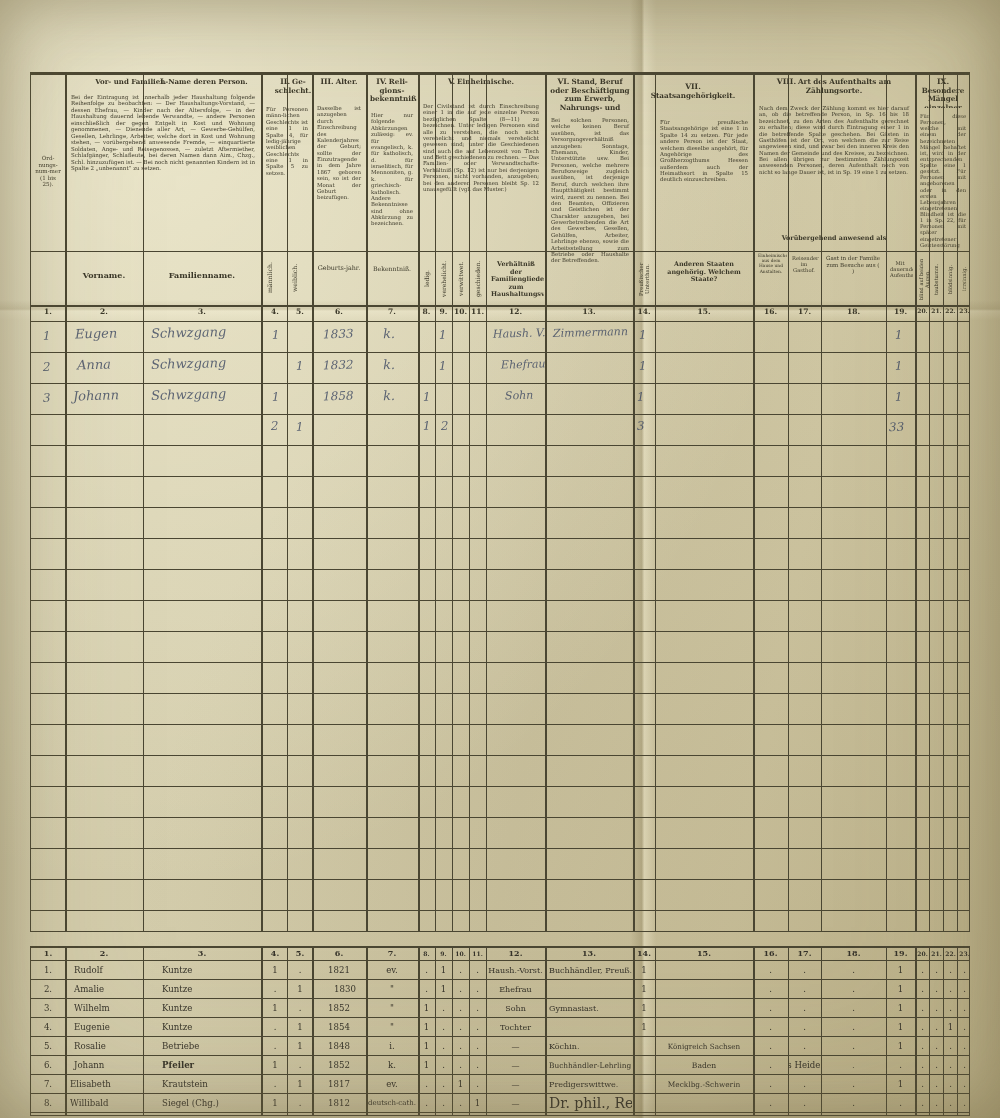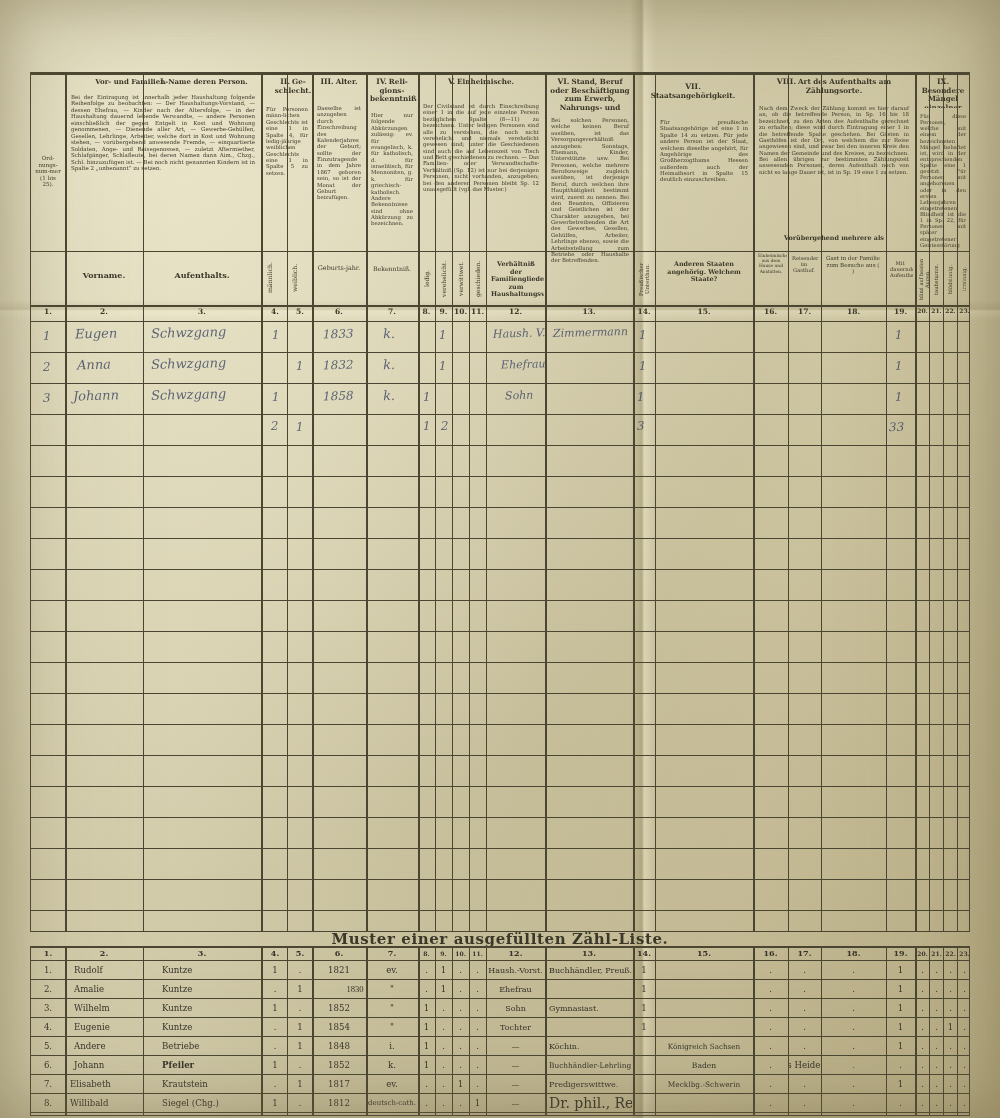--- a/index.html
+++ b/index.html
@@ -177,21 +177,21 @@
     <div class="vline" style="left:898px;"></div>
     <div class="vline" style="left:912px;"></div>
     <div class="vline" style="left:926px;"></div>
 
     <div class="hdr-cell" style="left:0;top:80px;width:34px;height:100px;font-size:5.6px;">Ord-nungs-num-mer (1 bis 25).</div>
 
     <div class="hdr-cell" style="left:35px;top:3px;width:194px;height:12px;"><span class="roman">I.</span></div>
     <div class="hdr-cell" style="left:35px;top:3px;width:194px;height:14px;font-size:7px;font-weight:bold;padding-left:20px;">Vor- und Familien-Name deren Person.</div>
     <div class="hdr-cell" style="left:37px;top:19px;width:190px;height:155px;font-size:5.5px;text-align:justify;">Bei der Eintragung ist innerhalb jeder Haushaltung folgende Reihenfolge zu beobachten: — Der Haushaltungs-Vorstand, — dessen Ehefrau, — Kinder nach der Altersfolge, — in der Haushaltung dauernd lebende Verwandte, — andere Personen einschließlich der gegen Entgelt in Kost und Wohnung genommenen, — Dienende aller Art, — Gewerbe-Gehülfen, Gesellen, Lehrlinge, Arbeiter, welche dort in Kost und Wohnung stehen, — vorübergehend anwesende Fremde, — einquartierte Soldaten, Ange- und Reisegenossen, — zuletzt Aftermiether, Schlafgänger, Schlafleute, bei deren Namen dann Aim., Chzg., Schl. hinzuzufügen ist. — Bei noch nicht genannten Kindern ist in Spalte 2 „unbenannt“ zu setzen.</div>
     <div class="hdr-cell" style="left:35px;top:196px;width:76px;height:20px;font-size:8px;font-weight:bold;">Vorname.</div>
-    <div class="hdr-cell" style="left:113px;top:196px;width:116px;height:20px;font-size:8px;font-weight:bold;">Aufenthalts.</div>
+    <div class="hdr-cell" style="left:113px;top:196px;width:116px;height:20px;font-size:8px;font-weight:bold;">Familienname.</div>
 
     <div class="hdr-cell" style="left:232px;top:3px;width:60px;height:26px;"><span class="roman">II.</span> <b>Ge-schlecht.</b></div>
     <div class="hdr-cell" style="left:232px;top:31px;width:48px;height:140px;font-size:5.4px;text-align:justify;">Für Personen männ-lichen Geschlechts ist eine 1 in Spalte 4, für ledig-jährige weiblichen Geschlechts eine 1 in Spalte 5 zu setzen.</div>
     <div class="hdr-cell" style="left:232px;top:180px;width:24px;height:50px;font-size:6.2px;writing-mode:vertical-rl;transform:rotate(180deg);">männlich.</div>
     <div class="hdr-cell" style="left:257px;top:180px;width:24px;height:50px;font-size:6.2px;writing-mode:vertical-rl;transform:rotate(180deg);">weiblich.</div>
 
     <div class="hdr-cell" style="left:282px;top:3px;width:52px;height:26px;"><span class="roman">III.</span> <b>Alter.</b></div>
     <div class="hdr-cell" style="left:283px;top:30px;width:50px;height:145px;font-size:5.4px;text-align:justify;">Dasselbe ist anzugeben durch Einschreibung des Kalenderjahres der Geburt; sollte der Einzutragende in dem Jahre 1867 geboren sein, so ist der Monat der Geburt beizufügen.</div>
     <div class="hdr-cell" style="left:283px;top:190px;width:50px;height:40px;font-size:6.4px;">Geburts-jahr.</div>
 
@@ -210,21 +210,21 @@
     <div class="hdr-cell" style="left:516px;top:3px;width:86px;height:36px;"><span class="roman">VI.</span> <b>Stand, Beruf oder Beschäftigung zum Erwerb, Nahrungs- und Dienstverhältniß.</b></div>
     <div class="hdr-cell" style="left:517px;top:42px;width:84px;height:188px;font-size:5.4px;text-align:justify;">Bei solchen Personen, welche keinen Beruf ausüben, ist das Versorgungsverhältniß anzugeben: Sonntags, Ehemann, Kinder, Unterstützte usw. Bei Personen, welche mehrere Berufszweige zugleich ausüben, ist derjenige Beruf, durch welchen ihre Hauptthätigkeit bestimmt wird, zuerst zu nennen. Bei den Beamten, Offizieren und Geistlichen ist der Charakter anzugeben, bei Gewerbetreibenden die Art des Gewerbes, Gesellen, Gehülfen, Arbeiter, Lehrlinge ebenso, sowie die Arbeitsstellung zum Betriebe oder Haushalte der Betreffenden.</div>
 
     <div class="hdr-cell" style="left:604px;top:8px;width:116px;height:30px;"><span class="roman">VII.</span><br><b>Staatsangehörigkeit.</b></div>
     <div class="hdr-cell" style="left:626px;top:44px;width:94px;height:132px;font-size:5.4px;text-align:justify;">Für preußische Staatsangehörige ist eine 1 in Spalte 14 zu setzen. Für jede andere Person ist der Staat, welchem dieselbe angehört, für Angehörige des Großherzogthums Hessen außerdem auch der Heimathsort in Spalte 15 deutlich einzuschreiben.</div>
     <div class="hdr-cell" style="left:604px;top:180px;width:20px;height:52px;font-size:5.4px;writing-mode:vertical-rl;transform:rotate(180deg);">Preußischer Unterthan.</div>
     <div class="hdr-cell" style="left:626px;top:186px;width:94px;height:44px;font-size:6.4px;font-weight:bold;">Anderen Staaten angehörig. Welchem Staate?</div>
 
     <div class="hdr-cell" style="left:724px;top:3px;width:158px;height:26px;"><span class="roman">VIII.</span> <b>Art des Aufenthalts am Zählungsorte.</b></div>
     <div class="hdr-cell" style="left:725px;top:30px;width:156px;height:125px;font-size:5.4px;text-align:justify;">Nach dem Zweck der Zählung kommt es hier darauf an, ob die betreffende Person, in Sp. 16 bis 18 bezeichnet, zu den Arten des Aufenthalts gerechnet zu erhalten; diese wird durch Eintragung einer 1 in die betreffende Spalte geschehen. Bei Gästen in Gasthöfen ist der Ort, von welchem die zur Reise angewiesen sind, und zwar bei den inneren Kreis den Namen der Gemeinde und des Kreises, zu bezeichnen. Bei allen übrigen zur bestimmten Zählungszeit anwesenden Personen, deren Aufenthalt noch von nicht so lange Dauer ist, ist in Sp. 19 eine 1 zu setzen.</div>
-    <div class="hdr-cell" style="left:725px;top:160px;width:156px;height:14px;font-size:6.4px;font-weight:bold;">Vorübergehend mehrere als</div>
+    <div class="hdr-cell" style="left:725px;top:160px;width:156px;height:14px;font-size:6.4px;font-weight:bold;">Vorübergehend anwesend als</div>
     <div class="hdr-cell" style="left:758px;top:180px;width:30px;height:52px;font-size:5.2px;">Reisender im Gasthof.</div>
     <div class="hdr-cell" style="left:791px;top:180px;width:62px;height:52px;font-size:5.6px;">Gast in der Familie zum Besuche aus (       )</div>
     <div class="hdr-cell" style="left:856px;top:185px;width:26px;height:45px;font-size:5.2px;">Mit dauerndem Aufenthalt.</div>
     <div class="hdr-cell" style="left:724px;top:178px;width:32px;height:54px;font-size:4.4px;">Einheimische aus dem Hause und Anstalten.</div>
 
     <div class="hdr-cell" style="left:886px;top:3px;width:52px;height:32px;"><span class="roman">IX.</span> <b>Besondere Mängel einzelner Individuen.</b></div>
     <div class="hdr-cell" style="left:886px;top:38px;width:52px;height:138px;font-size:5.2px;text-align:justify;">Für diese Personen, welche mit einem der bezeichneten Mängel behaftet ist, wird in der entsprechenden Spalte eine 1 gesetzt. Für Personen mit angeborenen oder in den ersten Lebensjahren eingetretenen Blindheit ist die 1 in Sp. 22, für Personen mit später eingetretener Geistesstörung hingegen in Sp. 23 zu setzen.</div>
     <div class="hdr-cell" style="left:885px;top:180px;width:13px;height:52px;font-size:5px;writing-mode:vertical-rl;transform:rotate(180deg);">blind auf beiden Augen.</div>
     <div class="hdr-cell" style="left:899px;top:180px;width:13px;height:52px;font-size:5.2px;writing-mode:vertical-rl;transform:rotate(180deg);">taubstumm.</div>
     <div class="hdr-cell" style="left:913px;top:180px;width:13px;height:52px;font-size:5.2px;writing-mode:vertical-rl;transform:rotate(180deg);">blödsinnig.</div>
@@ -290,21 +290,20 @@
 
     <div class="hw num" style="left:240px;top:346px;">2</div>
     <div class="hw num" style="left:265px;top:347px;">1</div>
     <div class="hw num" style="left:392px;top:346px;">1</div>
     <div class="hw num" style="left:410px;top:346px;">2</div>
     <div class="hw num" style="left:606px;top:346px;">3</div>
     <div class="hw num" style="left:858px;top:347px;">33</div>
 
   </div>
 
-  <div class="muster-title">Muster einer ausgefüllten Zähl-Liste.</div>
 
   <div class="mtbl">
 
     <div class="vline thick" style="left:34px;"></div>
     <div class="vline" style="left:112px;"></div>
     <div class="vline thick" style="left:230px;"></div>
     <div class="vline" style="left:256px;"></div>
     <div class="vline thick" style="left:281px;"></div>
     <div class="vline thick" style="left:335px;"></div>
     <div class="vline thick" style="left:387px;"></div>
@@ -381,21 +380,21 @@
     <div class="mcell c" style="left:885px;top:15px;width:13px;height:18px;">.</div>
     <div class="mcell c" style="left:899px;top:15px;width:13px;height:18px;">.</div>
     <div class="mcell c" style="left:913px;top:15px;width:13px;height:18px;">.</div>
     <div class="mcell c" style="left:927px;top:15px;width:13px;height:18px;">.</div>
 
     <div class="mcell c" style="left:0;top:34px;width:34px;height:18px;">2.</div>
     <div class="mcell l" style="left:35px;top:34px;width:64px;height:18px;padding-left:8px;text-align:right;">Amalie</div>
     <div class="mcell l" style="left:113px;top:34px;width:116px;height:18px;padding-left:18px;">Kuntze</div>
     <div class="mcell c" style="left:232px;top:34px;width:24px;height:18px;">.</div>
     <div class="mcell c" style="left:257px;top:34px;width:24px;height:18px;">1</div>
-    <div class="mcell c" style="left:298px;top:34px;width:52px;height:18px;font-family:Liberation Serif, serif;">1830</div>
+    <div class="mcell c" style="left:288px;top:34px;width:52px;height:18px;">1830</div>
     <div class="mcell c" style="left:336px;top:34px;width:50px;height:18px;">"</div>
     <div class="mcell c" style="left:388px;top:34px;width:15px;height:18px;">.</div>
     <div class="mcell c" style="left:405px;top:34px;width:15px;height:18px;">1</div>
     <div class="mcell c" style="left:422px;top:34px;width:15px;height:18px;">.</div>
     <div class="mcell c" style="left:439px;top:34px;width:15px;height:18px;">.</div>
     <div class="mcell c" style="left:456px;top:34px;width:57px;height:18px;font-size:8px;">Ehefrau</div>
     <div class="mcell l" style="left:515px;top:34px;width:86px;height:18px;font-size:8px;"></div>
     <div class="mcell c" style="left:603px;top:34px;width:20px;height:18px;">1</div>
     <div class="mcell c" style="left:625px;top:34px;width:96px;height:18px;font-size:7.6px;"></div>
     <div class="mcell c" style="left:723px;top:34px;width:33px;height:18px;">.</div>
@@ -449,21 +448,21 @@
     <div class="mcell c" style="left:723px;top:72px;width:33px;height:18px;">.</div>
     <div class="mcell c" style="left:758px;top:72px;width:31px;height:18px;">.</div>
     <div class="mcell c" style="left:791px;top:72px;width:63px;height:18px;">.</div>
     <div class="mcell c" style="left:856px;top:72px;width:27px;height:18px;">1</div>
     <div class="mcell c" style="left:885px;top:72px;width:13px;height:18px;">.</div>
     <div class="mcell c" style="left:899px;top:72px;width:13px;height:18px;">.</div>
     <div class="mcell c" style="left:913px;top:72px;width:13px;height:18px;">1</div>
     <div class="mcell c" style="left:927px;top:72px;width:13px;height:18px;">.</div>
 
     <div class="mcell c" style="left:0;top:91px;width:34px;height:18px;">5.</div>
-    <div class="mcell l" style="left:35px;top:91px;width:76px;height:18px;padding-left:8px;">Andere</div>
+    <div class="mcell l" style="left:35px;top:91px;width:76px;height:18px;padding-left:8px;">Rosalie</div>
     <div class="mcell l" style="left:113px;top:91px;width:116px;height:18px;padding-left:18px;">Betriebe</div>
     <div class="mcell c" style="left:232px;top:91px;width:24px;height:18px;">.</div>
     <div class="mcell c" style="left:257px;top:91px;width:24px;height:18px;">1</div>
     <div class="mcell c" style="left:282px;top:91px;width:52px;height:18px;">1848</div>
     <div class="mcell c" style="left:336px;top:91px;width:50px;height:18px;">i.</div>
     <div class="mcell c" style="left:388px;top:91px;width:15px;height:18px;">1</div>
     <div class="mcell c" style="left:405px;top:91px;width:15px;height:18px;">.</div>
     <div class="mcell c" style="left:422px;top:91px;width:15px;height:18px;">.</div>
     <div class="mcell c" style="left:439px;top:91px;width:15px;height:18px;">.</div>
     <div class="mcell c" style="left:456px;top:91px;width:57px;height:18px;font-size:8px;">—</div>

